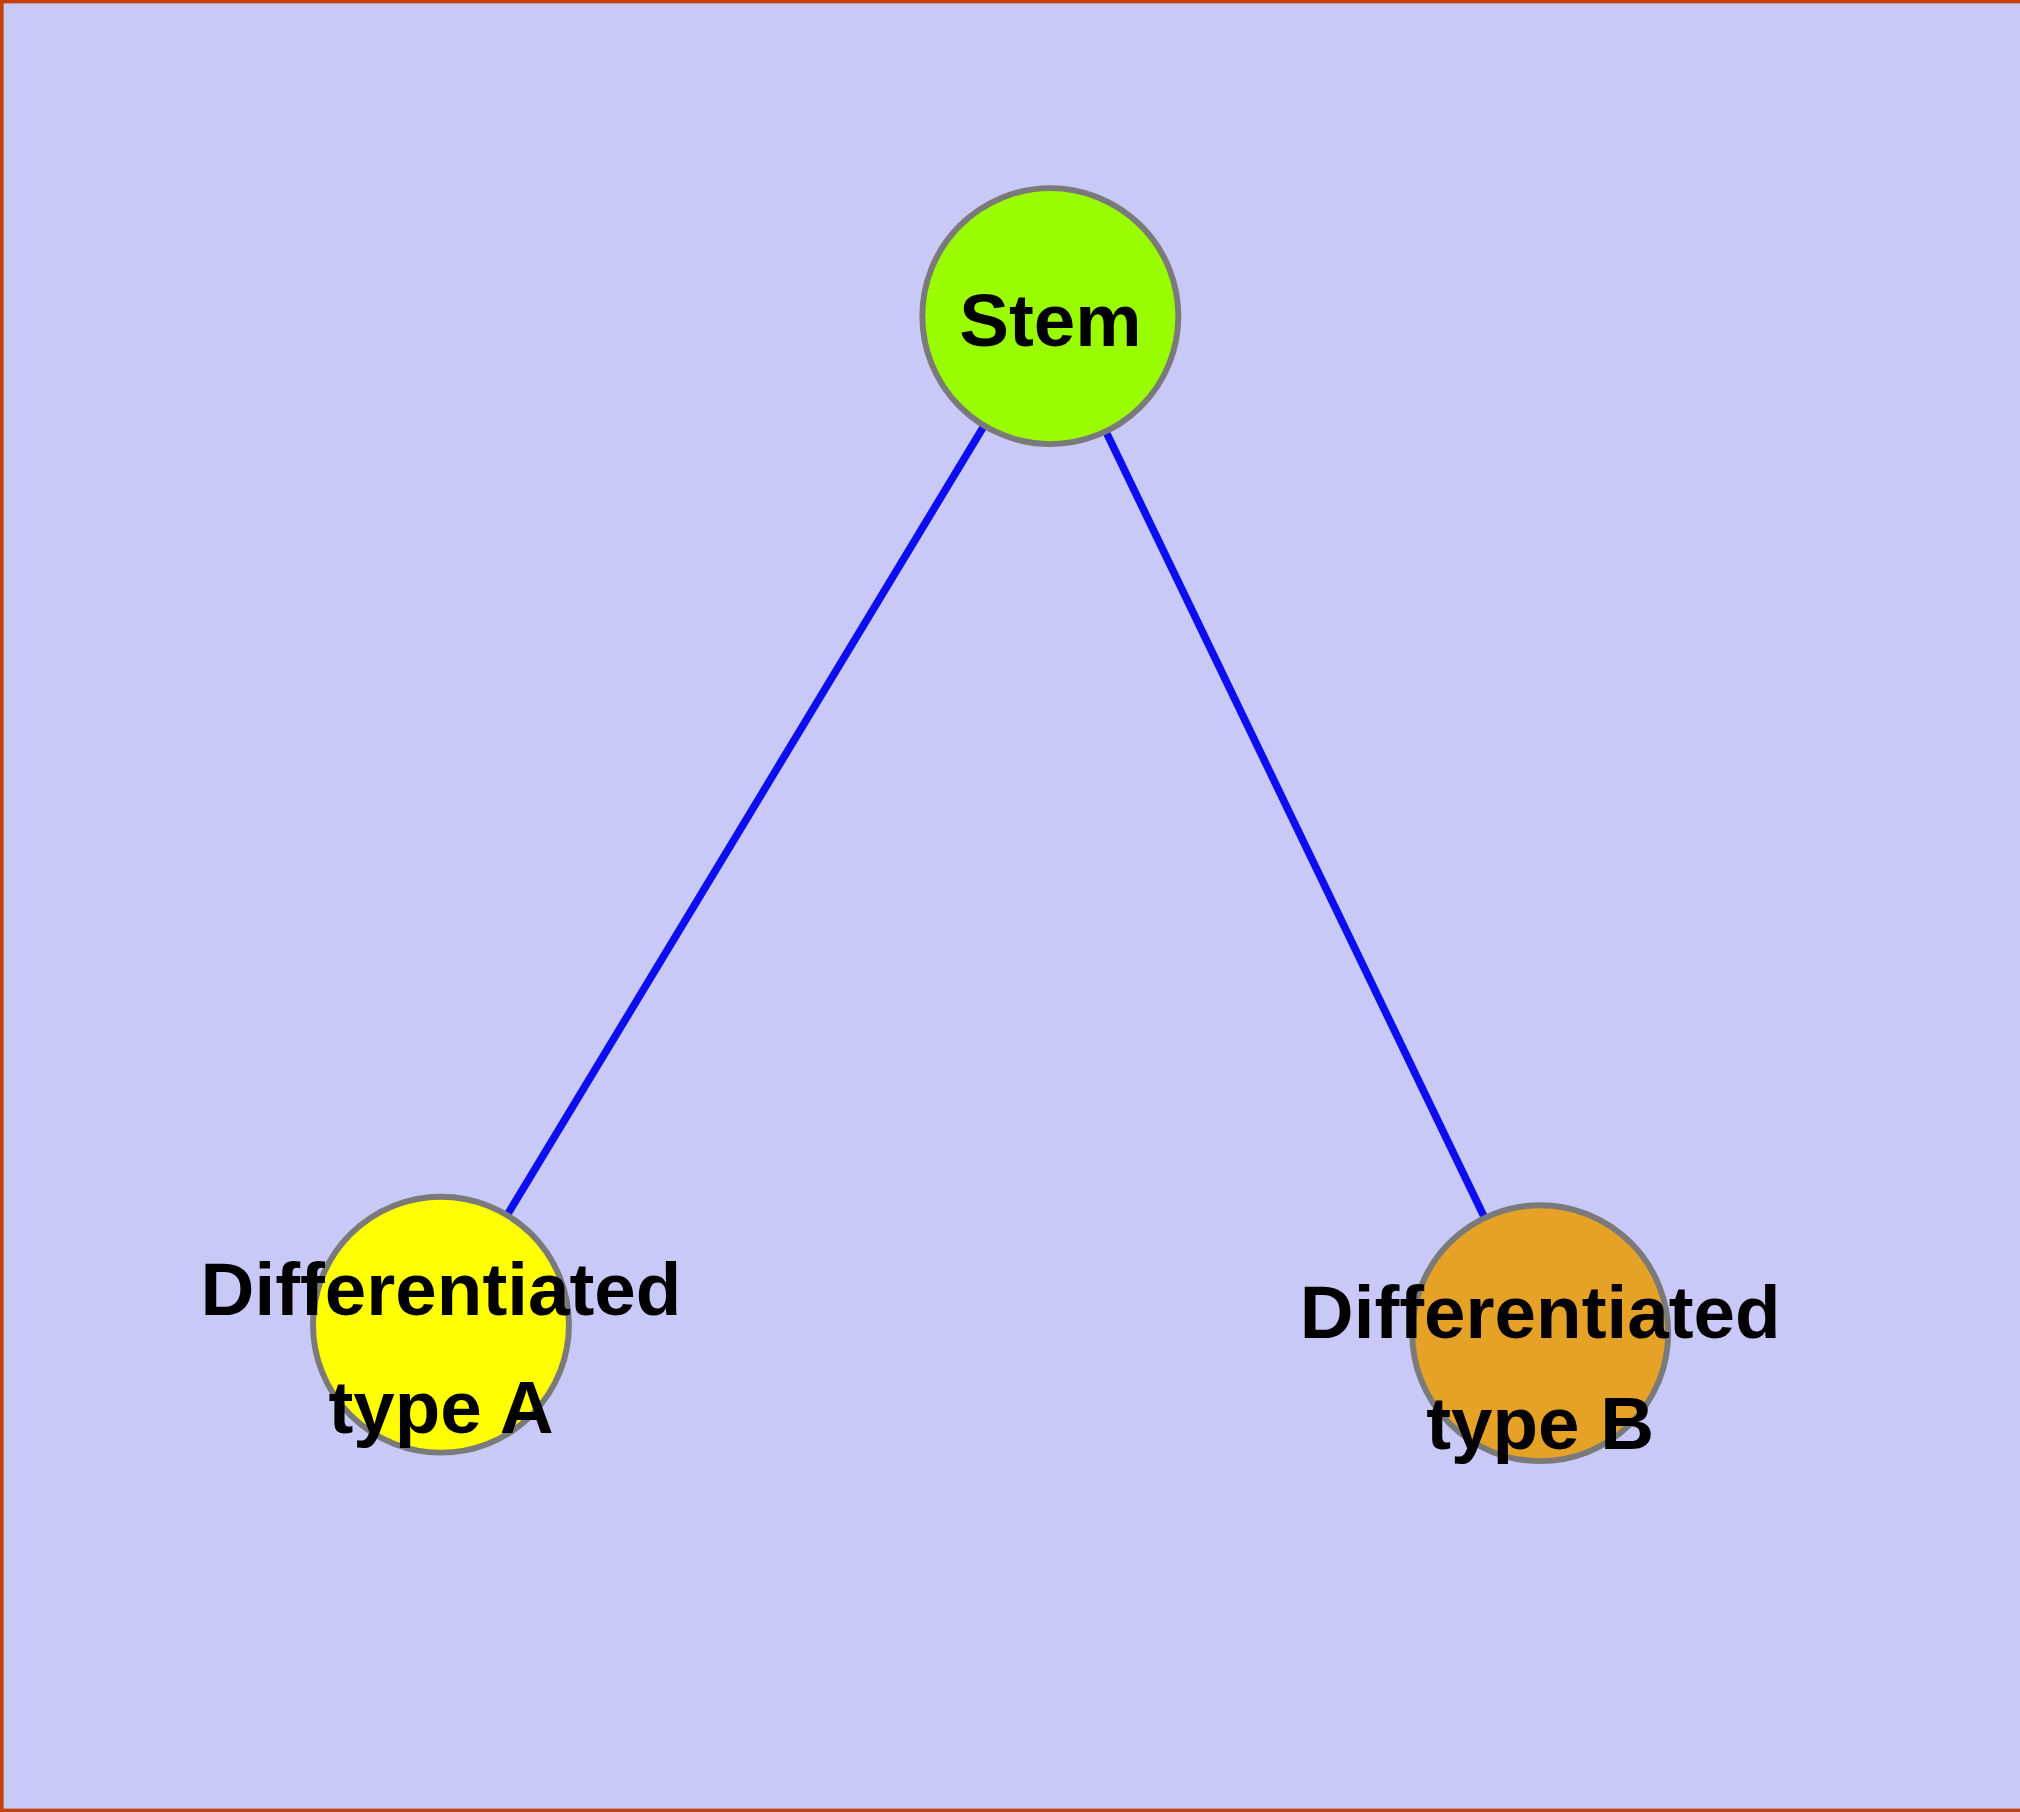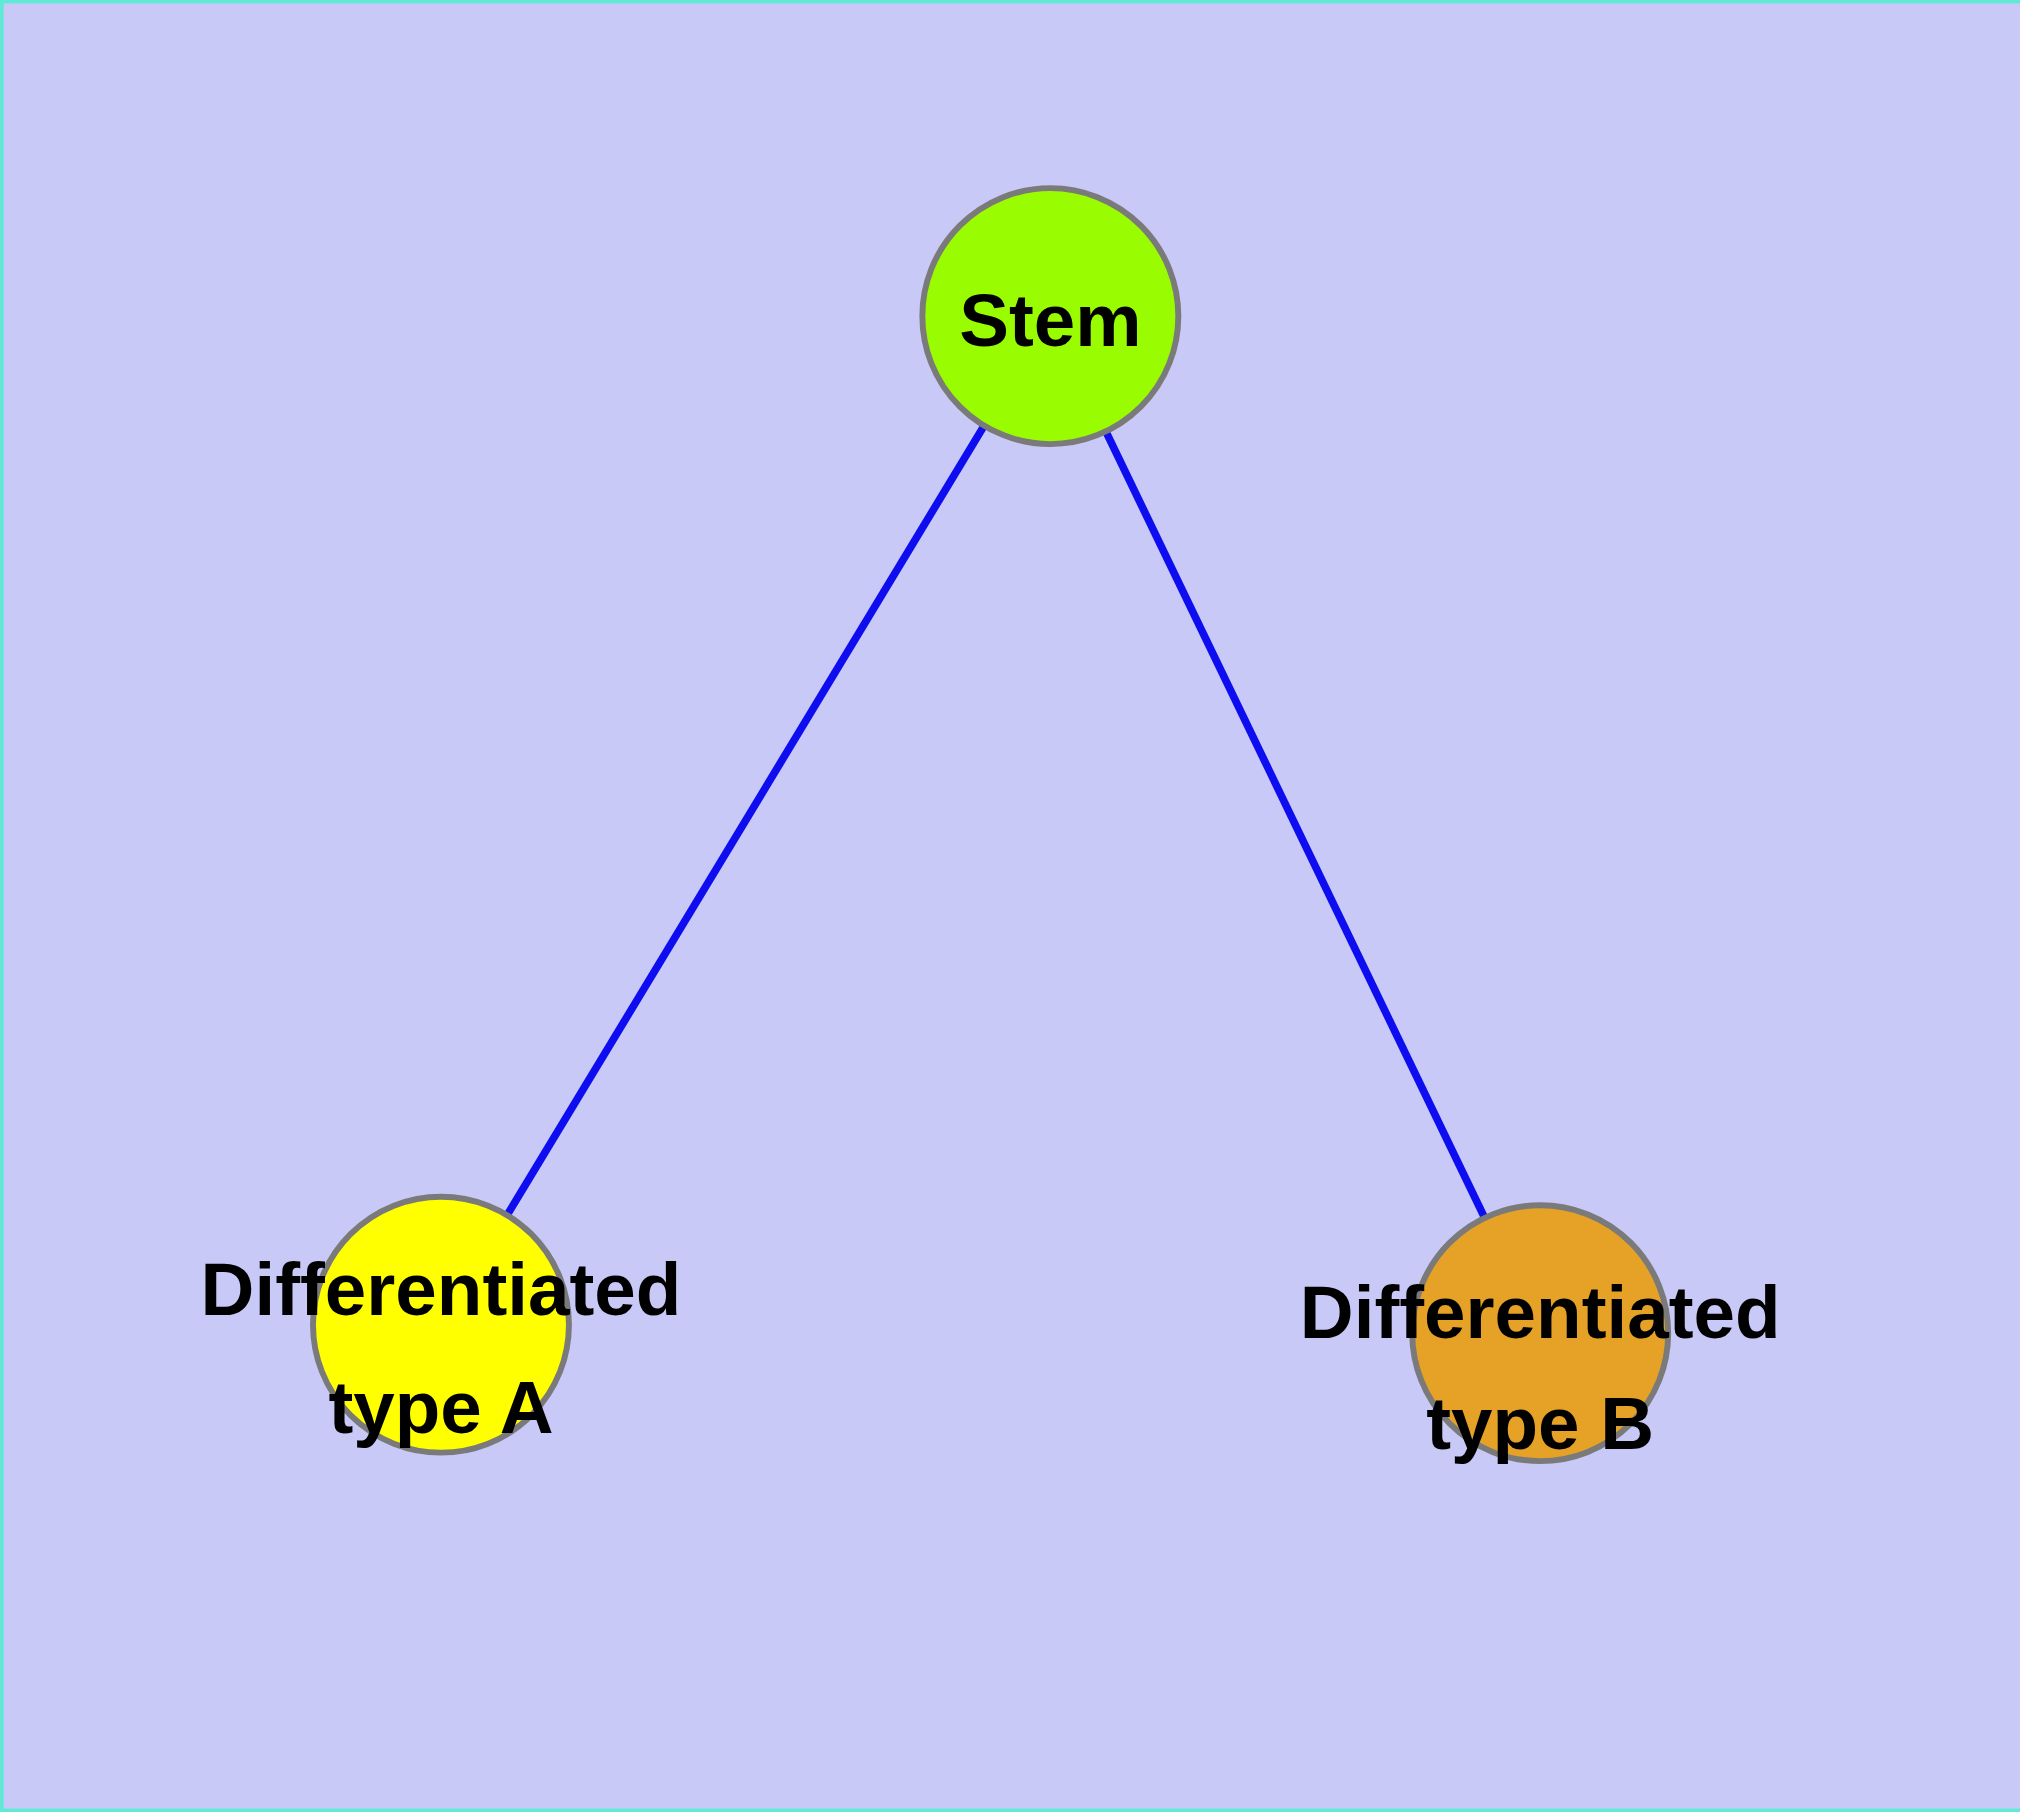--- a/index.html
+++ b/index.html
@@ -7,21 +7,21 @@
     padding: 0;
     background: #FFFFFF;
     width: 2021px;
     height: 1812px;
     overflow: hidden;
   }
   .page {
     position: relative;
     width: 2021px;
     height: 1812px;
-    background: #5eead4; 
+    background: #c2410c; 
   }
   .canvas-wrap {
     position: absolute;
     left: 0;
     top: 0;
     width: 2021px;
     height: 1812px;
   }
   svg {
     display: block;

